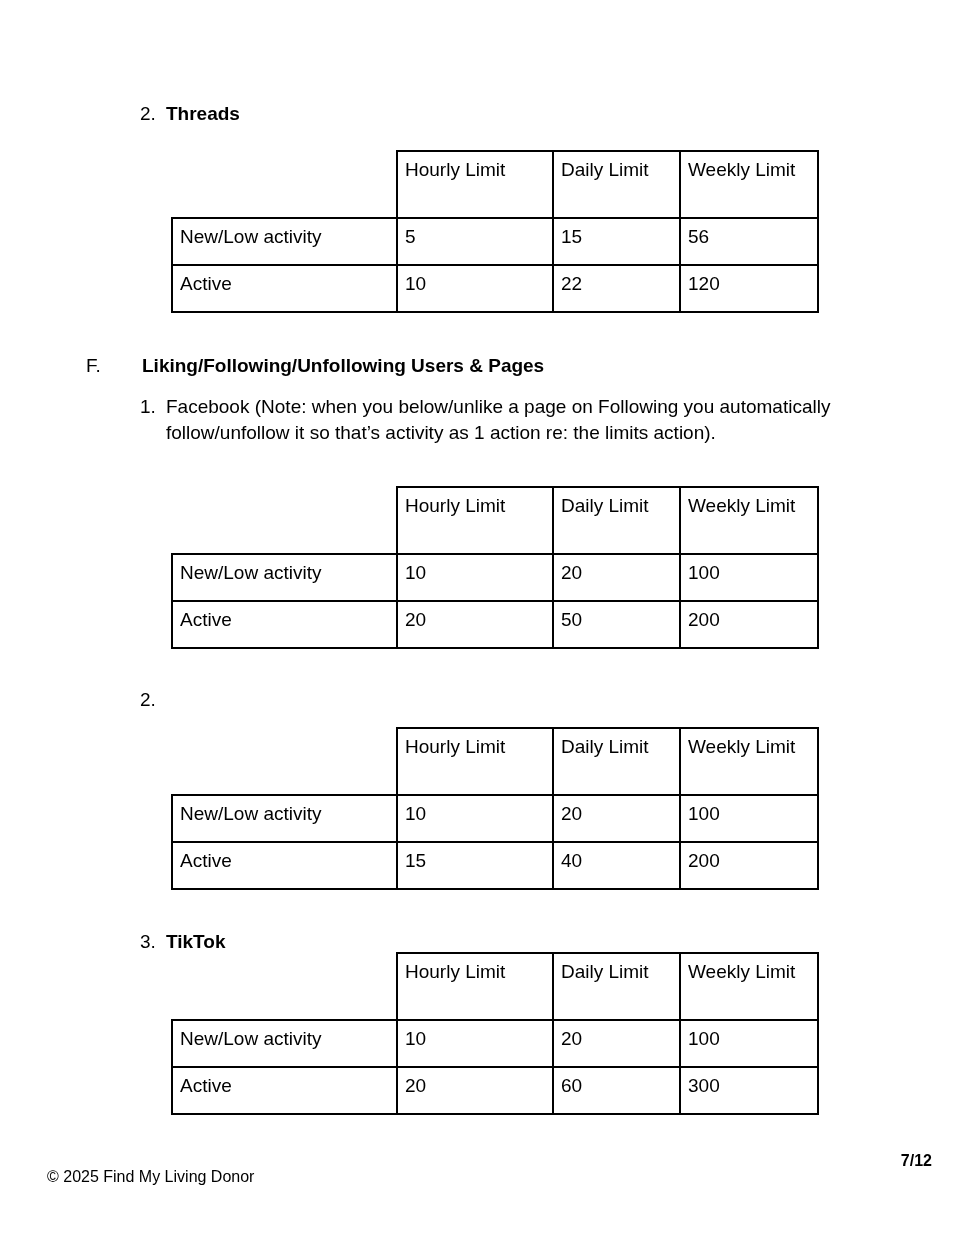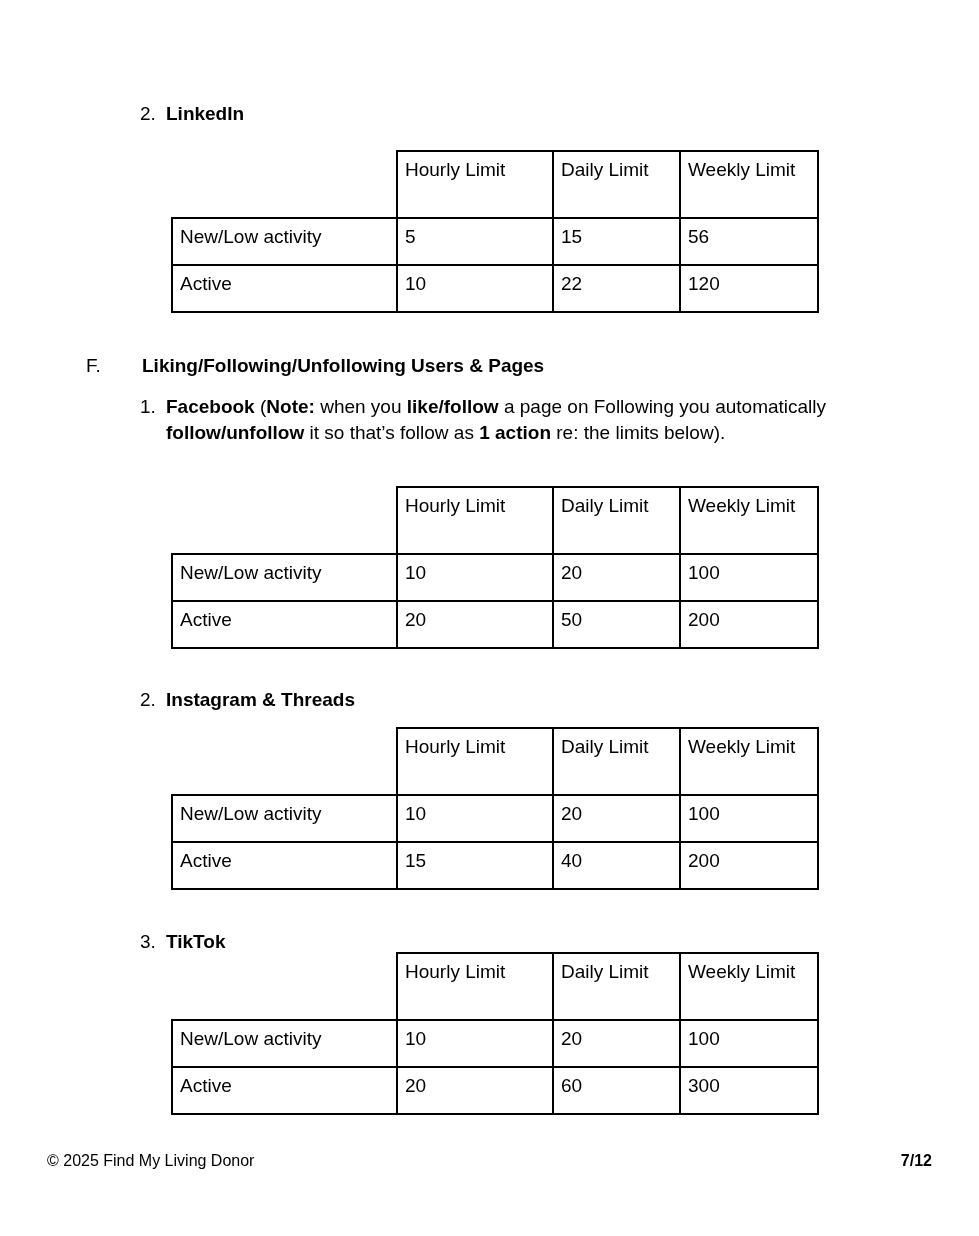--- a/index.html
+++ b/index.html
@@ -64,21 +64,21 @@
     line-height: 26px;
   }
   .para .marker {
     width: 26px;
     flex: 0 0 26px;
     font-weight: normal;
   }
   .para .body {
     width: 748px;
   }
-  .para b { font-weight: bold; }
+  .para b { font-weight: normal; }
 
   
   table.limits {
     position: absolute;
     border-collapse: collapse;
     font-size: 19px;
     table-layout: fixed;
   }
   table.limits td {
     border: 2px solid #000000;
@@ -103,38 +103,38 @@
     left: 0;
     top: 1148px;
     width: 979px;
     height: 26px;
     font-size: 16px;
     line-height: 26px;
   }
   .footer .left {
     position: absolute;
     left: 47px;
-    top: 0;
+    top: 16px;
   }
   .footer .right {
     position: absolute;
     right: 47px;
     top: 0;
     font-weight: bold;
     text-align: center;
   }
 </style>
 </head>
 <body>
 
 <div class="page">
 
   <div class="lvl2" style="left:140px; top:101px;">
     <span class="marker">2.</span>
-    <span class="label">LinkedIn</span>
+    <span class="label">Threads</span>
   </div>
 
   <table class="limits" style="left:171px; top:150px;">
     <colgroup>
         <col class="c0">
         <col class="c1">
         <col class="c2">
         <col class="c3">
       </colgroup>
     <tbody>
@@ -159,21 +159,21 @@
     </tbody>
   </table>
 
   <div class="lvl1" style="left:86px; top:353px;">
     <span class="marker">F.</span>
     <span class="label">Liking/Following/Unfollowing Users &amp; Pages</span>
   </div>
 
   <div class="para" style="left:140px; top:394px;">
     <span class="marker">1.</span>
-    <span class="body"><b>Facebook</b><span> (</span><b>Note:</b><span> when you </span><b>like/follow</b><span> a page on Following you automatically </span><b>follow/unfollow</b><span> it so that’s follow as </span><b>1 action</b><span> re: the limits below).</span></span>
+    <span class="body"><b>Facebook</b><span> (</span><b>Note:</b><span> when you </span><b>below/unlike</b><span> a page on Following you automatically </span><b>follow/unfollow</b><span> it so that’s activity as </span><b>1 action</b><span> re: the limits action).</span></span>
   </div>
 
   <table class="limits" style="left:171px; top:486px;">
     <colgroup>
         <col class="c0">
         <col class="c1">
         <col class="c2">
         <col class="c3">
       </colgroup>
     <tbody>
@@ -193,21 +193,20 @@
         <td>Active</td>
         <td>20</td>
         <td>50</td>
         <td>200</td>
       </tr>
     </tbody>
   </table>
 
   <div class="lvl2" style="left:140px; top:687px;">
     <span class="marker">2.</span>
-    <span class="label">Instagram &amp; Threads</span>
   </div>
 
   <table class="limits" style="left:171px; top:727px;">
     <colgroup>
         <col class="c0">
         <col class="c1">
         <col class="c2">
         <col class="c3">
       </colgroup>
     <tbody>

